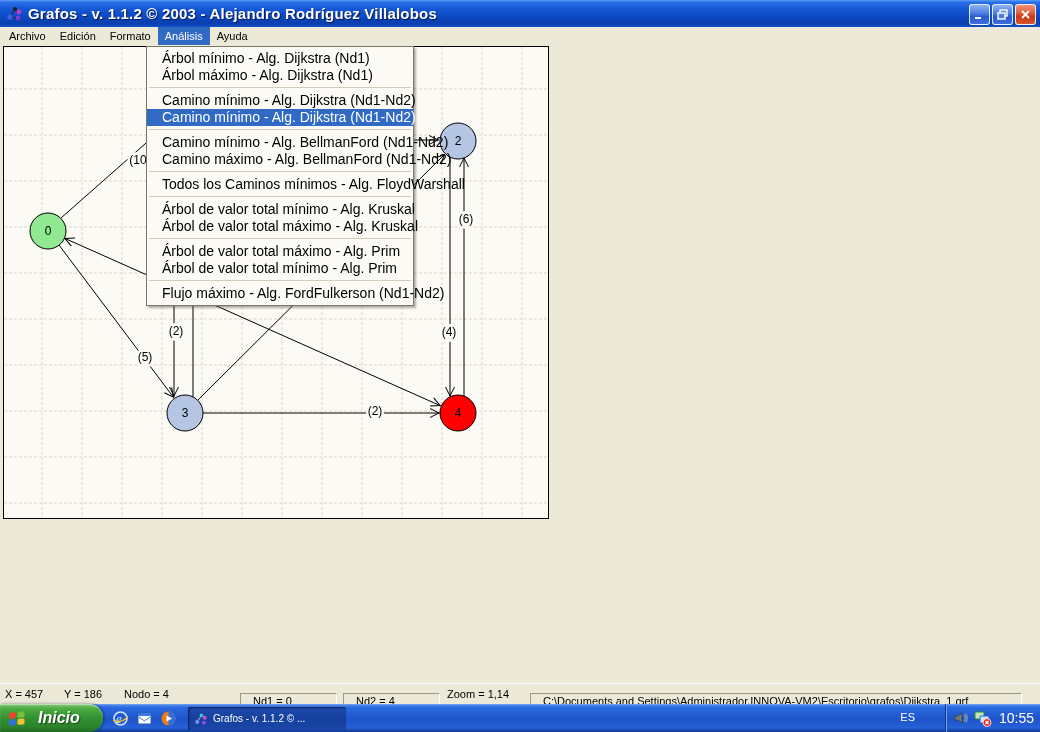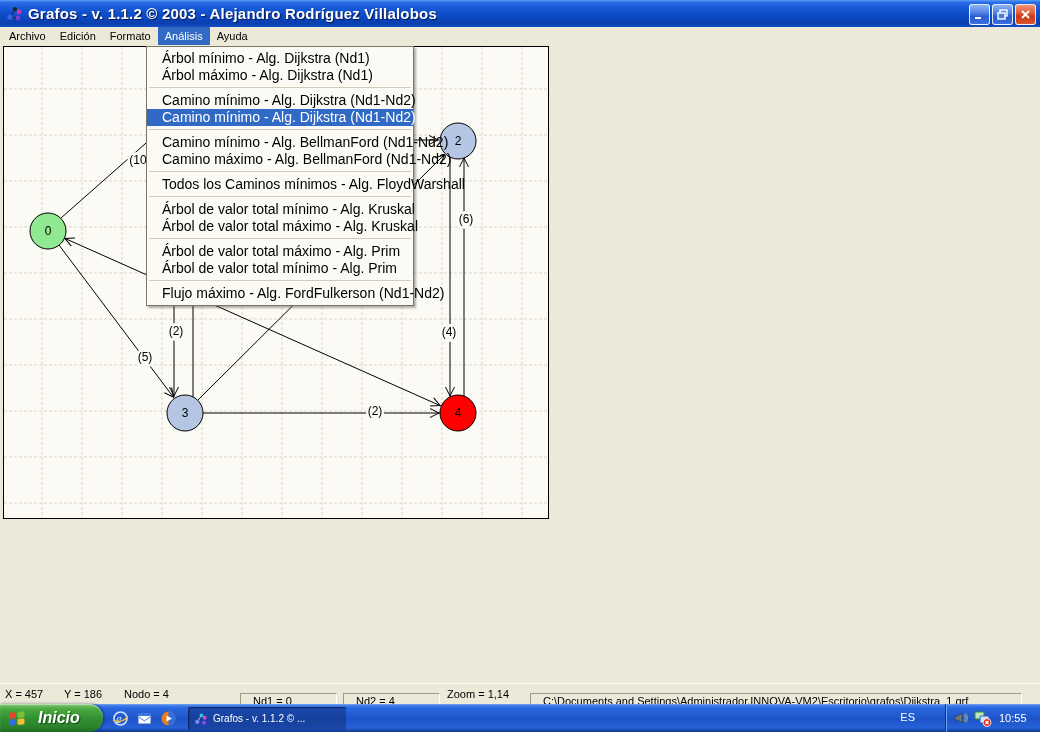--- a/index.html
+++ b/index.html
@@ -57,21 +57,21 @@
     text-shadow:1px 1px 1px rgba(0,0,0,.5); padding-right:10px; }
   #quicklaunch { position:absolute; left:112px; top:0; height:28px; display:flex; align-items:center; gap:7px; }
   #task-button { position:absolute; left:188px; top:3px; width:158px; height:23px; border-radius:2px;
     background:linear-gradient(180deg,#1c4cb0 0%,#16409c 50%,#1a46a8 100%);
     box-shadow:inset 1px 1px 2px rgba(0,0,30,.6); display:flex; align-items:center; gap:5px; padding:0 6px;
     color:#fff; font-size:10px; white-space:nowrap; overflow:hidden; }
   #tray-lang { position:absolute; right:125px; top:7px; color:#fff; font-size:11px; }
   #tray { position:absolute; right:0; top:0; width:95px; height:28px;
     border-left:1px solid #14368a; box-shadow:inset 1px 0 0 #6fa3f0;
     display:flex; align-items:center; gap:4px; padding-left:7px; }
-  #tray .clock { color:#fff; font-size:11px; margin-left:3px; }
+  #tray .clock { color:#fff; font-size:14px; margin-left:3px; }
 </style>
 </head>
 <body>
 
 <div id="screen">
 
   <div id="titlebar">
     <svg class="app-icon" viewBox="0 0 17 17">
       <line x1="4" y1="12" x2="9" y2="4" stroke="#222" stroke-width="1"></line>
       <line x1="9" y1="4" x2="13" y2="7" stroke="#222" stroke-width="1"></line>

